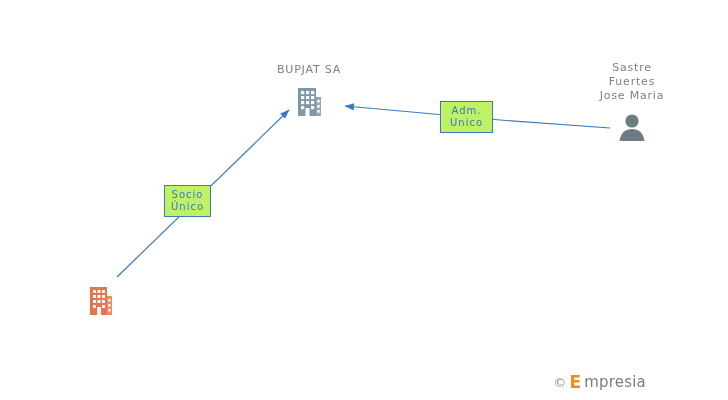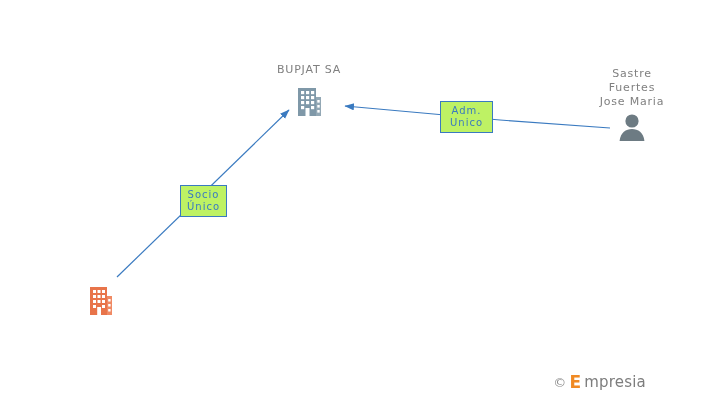--- a/index.html
+++ b/index.html
@@ -125,21 +125,21 @@
 
   <div class="node-label label-gray" style="left:244px; top:63px; width:130px;">BUPJAT SA</div>
 
   <div class="icon-person" style="left:617px; top:113px;">
     <svg width="30" height="28" viewBox="0 0 30 28">
       <circle cx="15" cy="8" r="6.6" fill="#6d7b83"></circle>
       <path d="M2.6 28 C3.4 19.4 9 16 15 16 C21 16 26.6 19.4 27.4 28 Z" fill="#6d7b83"></path>
     </svg>
   </div>
 
-  <div class="node-label label-gray" style="left:567px; top:67px; width:130px;">Sastre
+  <div class="node-label label-gray" style="left:567px; top:61px; width:130px;">Sastre
 Fuertes
 Jose Maria</div>
 
   <div class="icon-building" style="left:87px; top:286px;">
     <svg width="28" height="30" viewBox="0 0 28 30">
       <rect x="3" y="1" width="17" height="28" fill="#e8744a"></rect>
       <rect x="20" y="10" width="5" height="19" fill="#f08a64"></rect>
       <rect x="6" y="4" width="3" height="3" fill="#ffffff"></rect>
       <rect x="10.5" y="4" width="3" height="3" fill="#ffffff"></rect>
       <rect x="15" y="4" width="3" height="3" fill="#ffffff"></rect>
@@ -155,21 +155,21 @@
       <rect x="21.2" y="18" width="2.4" height="2.5" fill="#ffffff"></rect>
       <rect x="21.2" y="23" width="2.4" height="2.5" fill="#ffffff"></rect>
       <rect x="10.2" y="21" width="3.8" height="8" fill="#ffffff"></rect>
     </svg>
   </div>
 
 
   <div class="edge-label" style="left:440px; top:101px; width:53px;">Adm.
 Unico</div>
 
-  <div class="edge-label" style="left:180px; top:185px; width:47px;">Socio
+  <div class="edge-label" style="left:164px; top:185px; width:47px;">Socio
 Único</div>
 
   <div class="watermark">
     <span class="c-mark">©</span>
     <span class="brand-e">E</span>
     <span class="brand-rest">mpresia</span>
   </div>
 
 </div>
 

